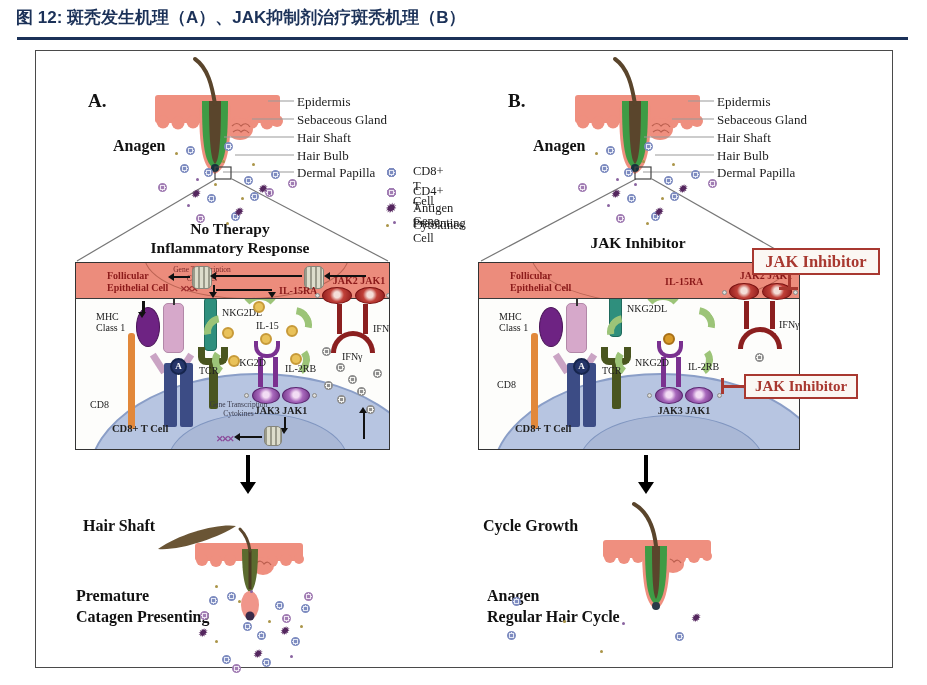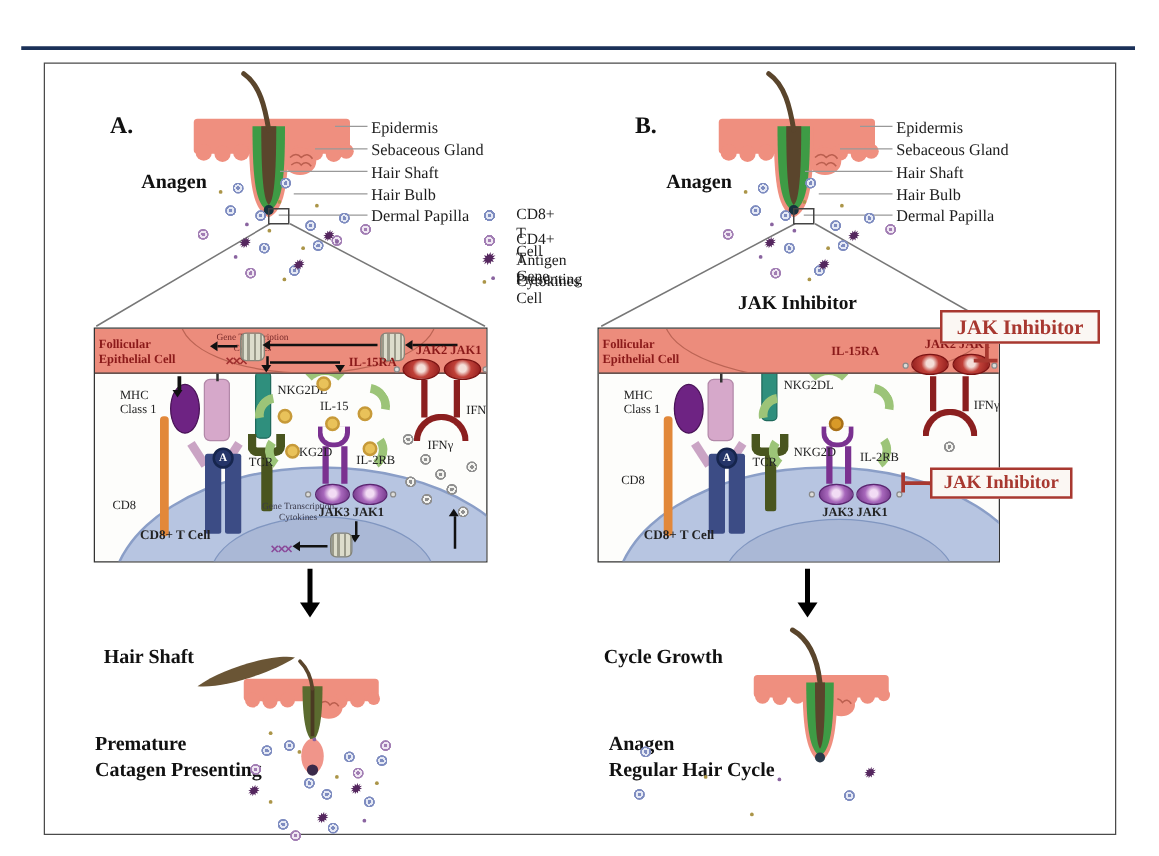--- a/index.html
+++ b/index.html
@@ -16,21 +16,21 @@
   
   .flab { font-size:13px; color:#1c1c1c; }
   .head { font-size:15.5px; font-weight:bold; color:#111; line-height:19px; text-align:center; }
   .outc { font-size:16px; font-weight:bold; color:#111; line-height:21px; }
   .plab { font-size:19px; font-weight:bold; color:#111; }
   .stage-lab { font-size:16px; font-weight:bold; color:#111; }
   
   .cellbox { border:1.5px solid #333; background:#fdfdfb; overflow:hidden; }
   .band { left:0; top:0; height:36px; background:#ec8c7c; border-bottom:1.5px solid #3a3a3a; overflow:hidden; z-index:4; }
   .bandarc { border:1.5px solid #bb6454; border-radius:50%; }
-  .follab { font-size:10px; font-weight:bold; color:#8b1a1a; line-height:12px; z-index:5; }
+  .follab { font-size:10px; font-weight:bold; color:#8b1a1a; line-height:12px; z-index:5;margin-left:28px; }
   .mol { font-size:10px; color:#222; line-height:11px; z-index:5; }
   .molb { font-weight:bold; }
   .molr { color:#8b1a1a; font-weight:bold; }
   .tiny { font-size:7.5px; color:#7a2a2a; line-height:9px; text-align:center; z-index:5; }
   .dna { font-size:9px; font-weight:bold; letter-spacing:-2px; z-index:5; }
   
   .lv { width:2px; background:#111; z-index:5; }
   .lh { height:2px; background:#111; z-index:5; }
   .td { width:0; height:0; border-left:4.5px solid transparent; border-right:4.5px solid transparent; border-top:6.5px solid #111; z-index:5; }
   .tu { width:0; height:0; border-left:4.5px solid transparent; border-right:4.5px solid transparent; border-bottom:6.5px solid #111; z-index:5; }
@@ -66,20 +66,21 @@
           text-align:center; z-index:8; }
   .jline { background:#a83830; z-index:8; }
   .tcr-a { border-radius:50%; background:#253569; border:2px solid #16254d; color:#fff;
            font-size:9px; font-weight:bold; text-align:center; line-height:13px; z-index:6; }
 </style>
 </head>
 <body>
 
 <div id="stage">
 
+  <div class="abs title">图 12: 斑秃发生机理（A）、JAK抑制剂治疗斑秃机理（B）</div>
   <div class="abs rule"></div>
 
   <div class="abs figbox"></div>
 
   <svg width="0" height="0" style="position:absolute">
     <defs>
       <g id="fol-top">
         <rect x="10" y="39" width="125" height="28" rx="3" fill="#ef8f7f"></rect>
         <g fill="#ef8f7f">
           <circle cx="18" cy="66" r="6.5"></circle>
@@ -254,20 +255,22 @@
       <i class="ap" style="left:6px;top:2px;font-size:14px">✹</i>
       <span class="leg-txt">Antigen Presenting Cell</span>
     </div>
     <div class="leg-row" style="top:217px">
       <i class="dt" style="left:8px;top:7px"></i>
       <i class="dt dt2" style="left:15px;top:4px"></i>
       <span class="leg-txt">Cytokines</span>
     </div>
   </div>
 
+  <div class="abs head pre" style="left:115px;top:219px;width:230px">No Therapy
+Inflammatory Response</div>
   <div class="abs head" style="left:538px;top:233px;width:200px">JAK Inhibitor</div>
 
   <div class="abs cellbox" style="left:75px;top:262px;width:315px;height:188px">
 
     <div class="abs tcell" style="left:12px;top:110px;width:340px;height:210px"></div>
     <div class="abs nucl" style="left:92px;top:150px;width:180px;height:96px"></div>
 
     <div class="abs band" style="width:315px">
       <div class="abs bandarc" style="left:68px;top:-50px;width:205px;height:86px"></div>
     </div>

